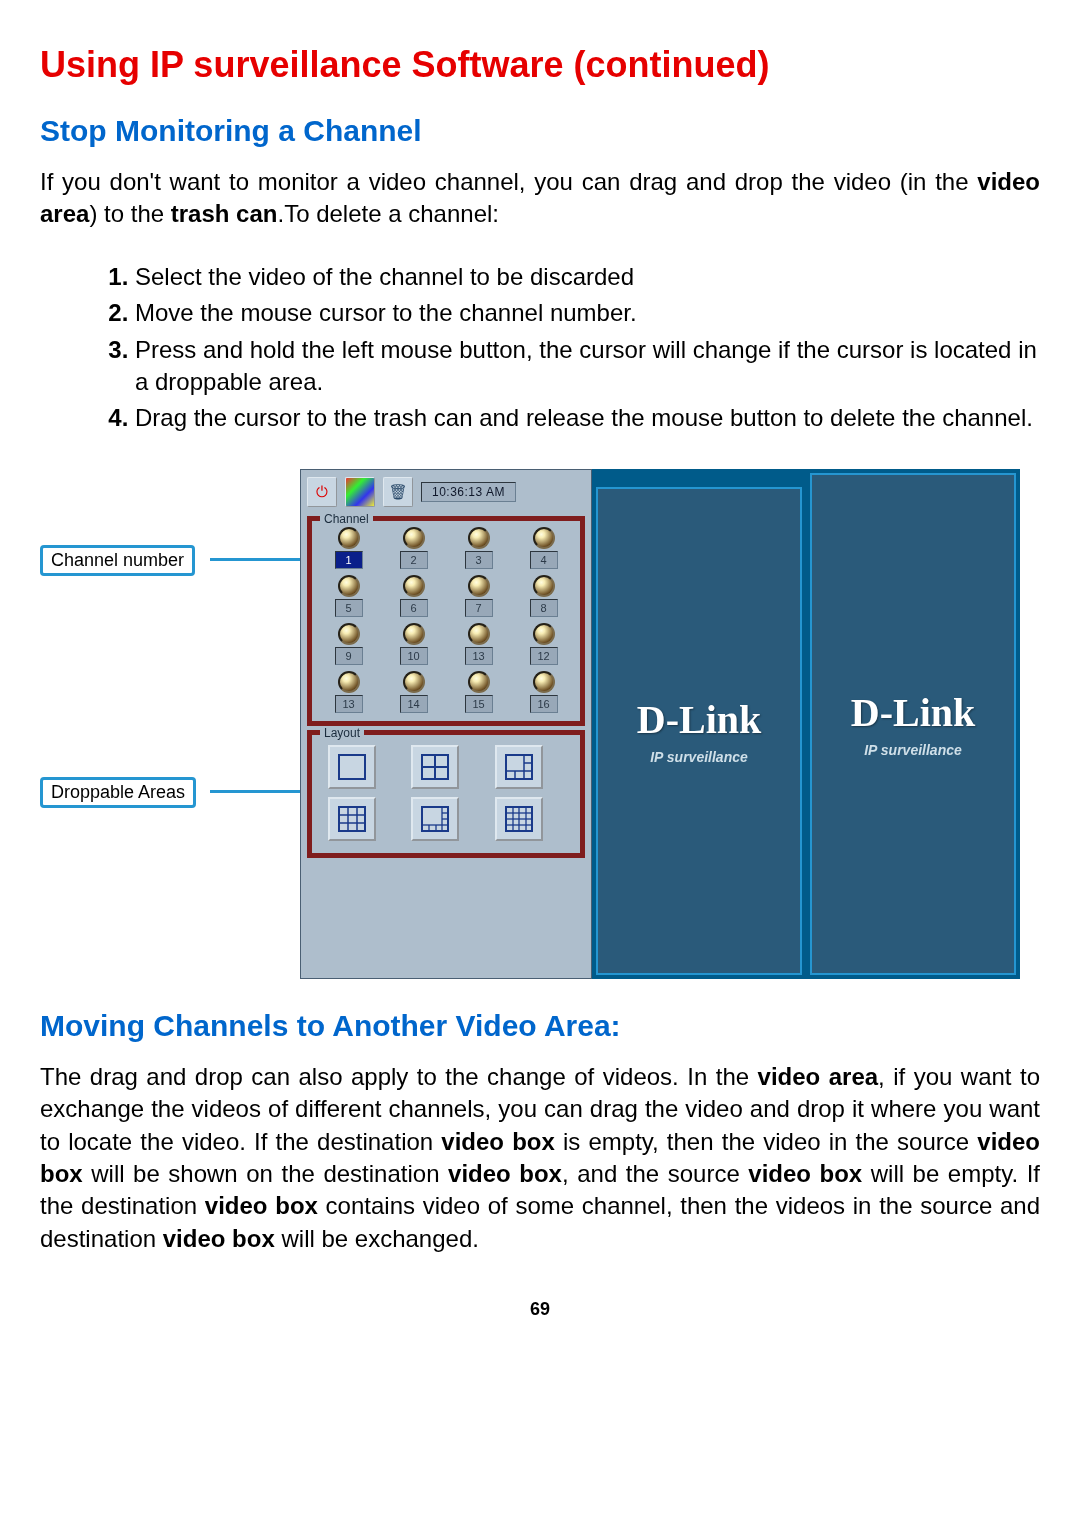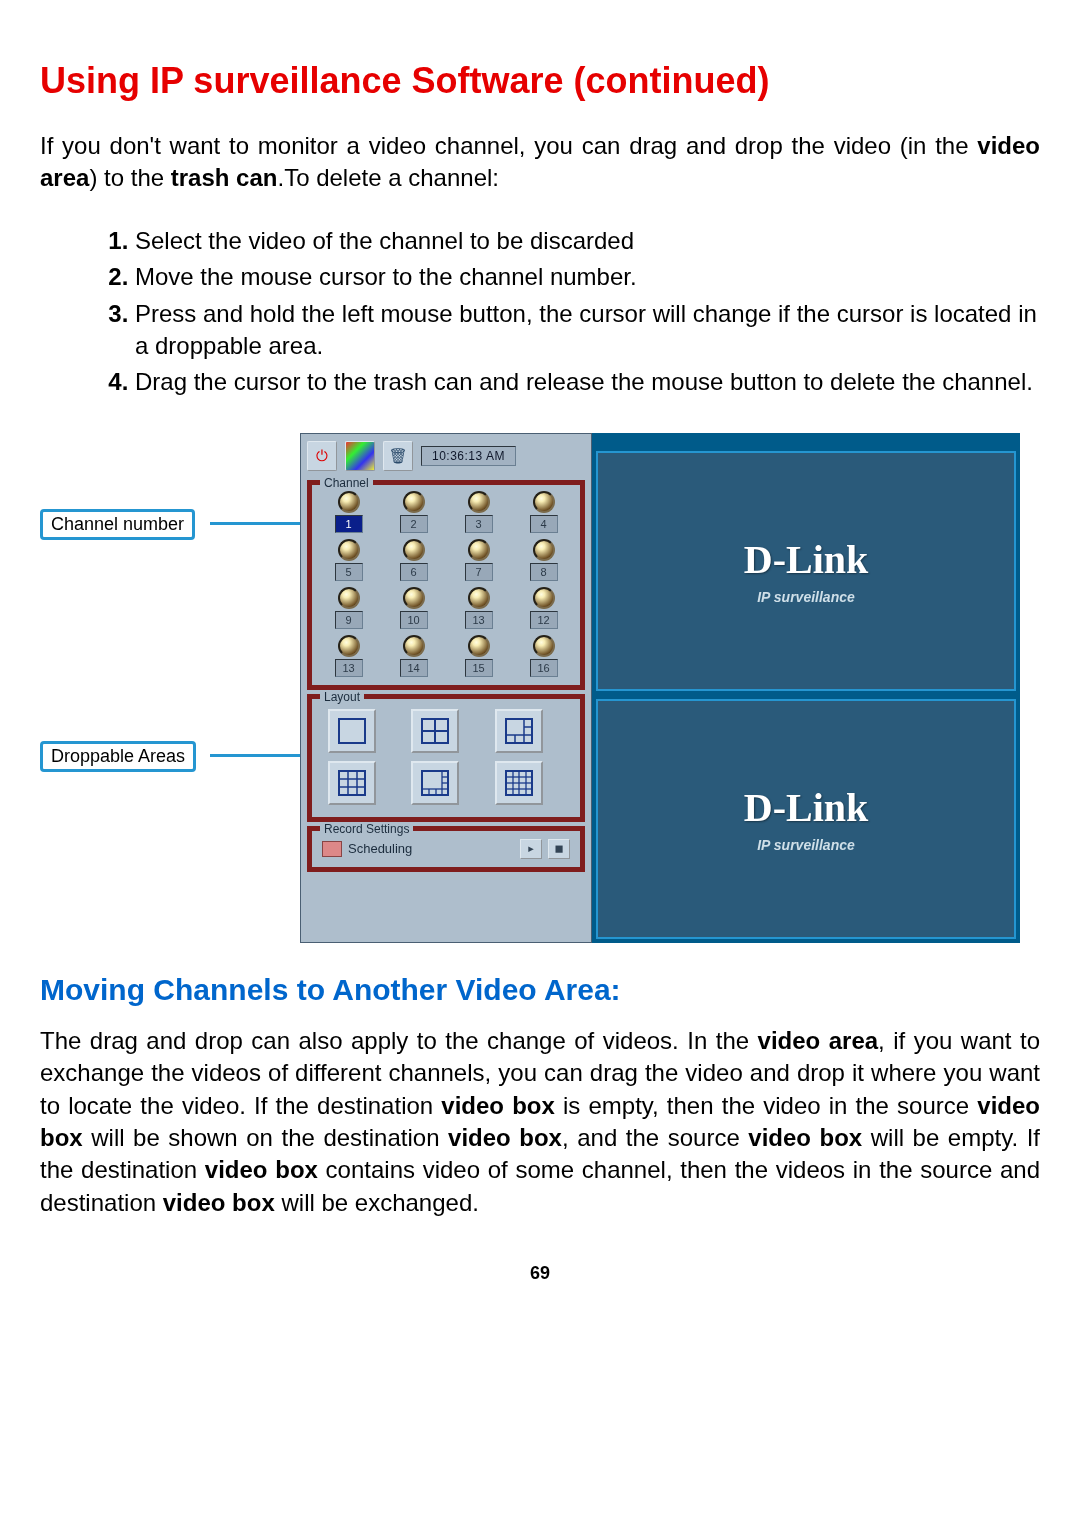--- a/index.html
+++ b/index.html
@@ -1,29 +1,29 @@
 <!DOCTYPE html>
 <html><head>
 <meta charset="utf-8">
 <style>
   body{margin:0;background:#fff;font-family:Arial,Helvetica,sans-serif;color:#000}
-  .page{width:1000px;margin:0 auto;padding:60px 40px 20px}
+  .page{width:1000px;margin:0 auto;padding:44px 40px 20px}
   h1{color:#e60000;font-size:36px;font-weight:bold;margin:0 0 28px}
   h2{color:#0066cc;font-size:30px;font-weight:bold;margin:0 0 18px}
   p.body{font-size:24px;line-height:1.35;margin:0 0 30px;text-align:justify}
   ol{font-size:24px;line-height:1.35;padding-left:95px;margin:2px 0 34px}
   ol>li{margin:0 0 4px}
   ol>li::marker{font-weight:bold}
   .figwrap{position:relative;width:100%;height:510px;margin:0 0 30px}
   .callout{position:absolute;border:3px solid #2596d1;border-radius:4px;background:#fff;padding:2px 8px;font-size:18px}
   .leader{position:absolute;border-top:3px solid #2596d1}
   .leader.vert{border-top:none;border-left:3px solid #2596d1}
   .figure{position:absolute;left:260px;top:0;width:720px;height:510px;display:flex}
   .panel-left{width:290px;background:#aebecc;border:1px solid #4a5f73;display:flex;flex-direction:column;overflow:hidden}
-  .panel-right{flex:1;background:#005b8a;display:flex;flex-direction:column;padding:0;position:relative}
+  .panel-right{flex:1;background:#005b8a;display:flex;flex-direction:row;padding:0;position:relative}
   .toolbar{height:36px;display:flex;align-items:center;gap:8px;padding:4px 6px;background:#aebecc}
   .tb-btn{width:28px;height:28px;background:#c8d6e2;border:1px outset #dfe8ef;border-radius:2px;display:flex;align-items:center;justify-content:center;font-size:15px}
   .tb-power{color:#d00}
   .tb-color{background:linear-gradient(135deg,#e33,#3e3,#33e,#ee3);font-size:0}
   .tb-trash{color:#2a4a6a}
   .tb-time{flex:0 0 auto;padding:2px 10px;border:1px inset #6a7f92;background:#a2b2c2;font-size:12px;color:#0f172a;letter-spacing:.5px}
   .fieldset{border:5px solid #7f1d1d;margin:2px 6px;padding:6px 4px 8px;position:relative}
   .legend{position:absolute;top:-9px;left:8px;background:#aebecc;padding:0 4px;font-size:12px;color:#1b2c3d}
   .ch-grid{display:grid;grid-template-columns:repeat(4,1fr);gap:6px 0}
   .ch{display:flex;flex-direction:column;align-items:center;gap:2px}
@@ -43,20 +43,21 @@
   .ipsub{color:#cfdfe8;font-size:14px;font-weight:bold;font-style:italic}
   .pagenum{text-align:center;font-size:18px;font-weight:bold;margin-top:44px}
   .b{font-weight:bold}
 </style>
 </head>
 <body>
 
 <div class="page">
   <h1>Using IP surveillance Software (continued)</h1>
 
+  <h2>Stop Monitoring a Channel</h2>
 
   <p class="body">
     <span>If you don't want to monitor a video channel, you can drag and drop the video (in the </span><span class="b">video area</span><span>) to the </span><span class="b">trash can</span><span>.To delete a channel:</span>
   </p>
 
   <ol>
     <li>Select the video of the channel to be discarded</li>
     <li>Move the mouse cursor to the channel number.</li>
     <li>Press and hold the left mouse button, the cursor will change if the cursor is located in a droppable area.</li>
     <li>Drag the cursor to the trash can and release the mouse button to delete the channel.</li>
@@ -202,30 +203,20 @@
                   <line x1="14" y1="1" x2="14" y2="25" stroke="#1a3a8a" stroke-width="1.3"></line>
                   <line x1="21" y1="1" x2="21" y2="25" stroke="#1a3a8a" stroke-width="1.3"></line>
                   <line x1="1" y1="7" x2="27" y2="7" stroke="#1a3a8a" stroke-width="1.3"></line>
                   <line x1="1" y1="13" x2="27" y2="13" stroke="#1a3a8a" stroke-width="1.3"></line>
                   <line x1="1" y1="19" x2="27" y2="19" stroke="#1a3a8a" stroke-width="1.3"></line>
                 </svg>
               </div>
           </div>
         </div>
 
-        <div class="fieldset" style="padding:4px 4px">
-          <div class="legend">Record Settings</div>
-          <div class="rec">
-            <div class="ico"></div>
-            <span>Scheduling</span>
-            <div class="spacer"></div>
-            <div class="mini">▸</div>
-            <div class="mini">◼</div>
-          </div>
-        </div>
       </div>
 
       <div class="panel-right">
         <div class="vidlabel">IP surveillance</div>
         <div class="vidbox" style="margin-top:18px">
           <div class="dlink">D-Link</div>
           <div class="ipsub">IP surveillance</div>
         </div>
         <div class="vidbox">
           <div class="dlink">D-Link</div>

